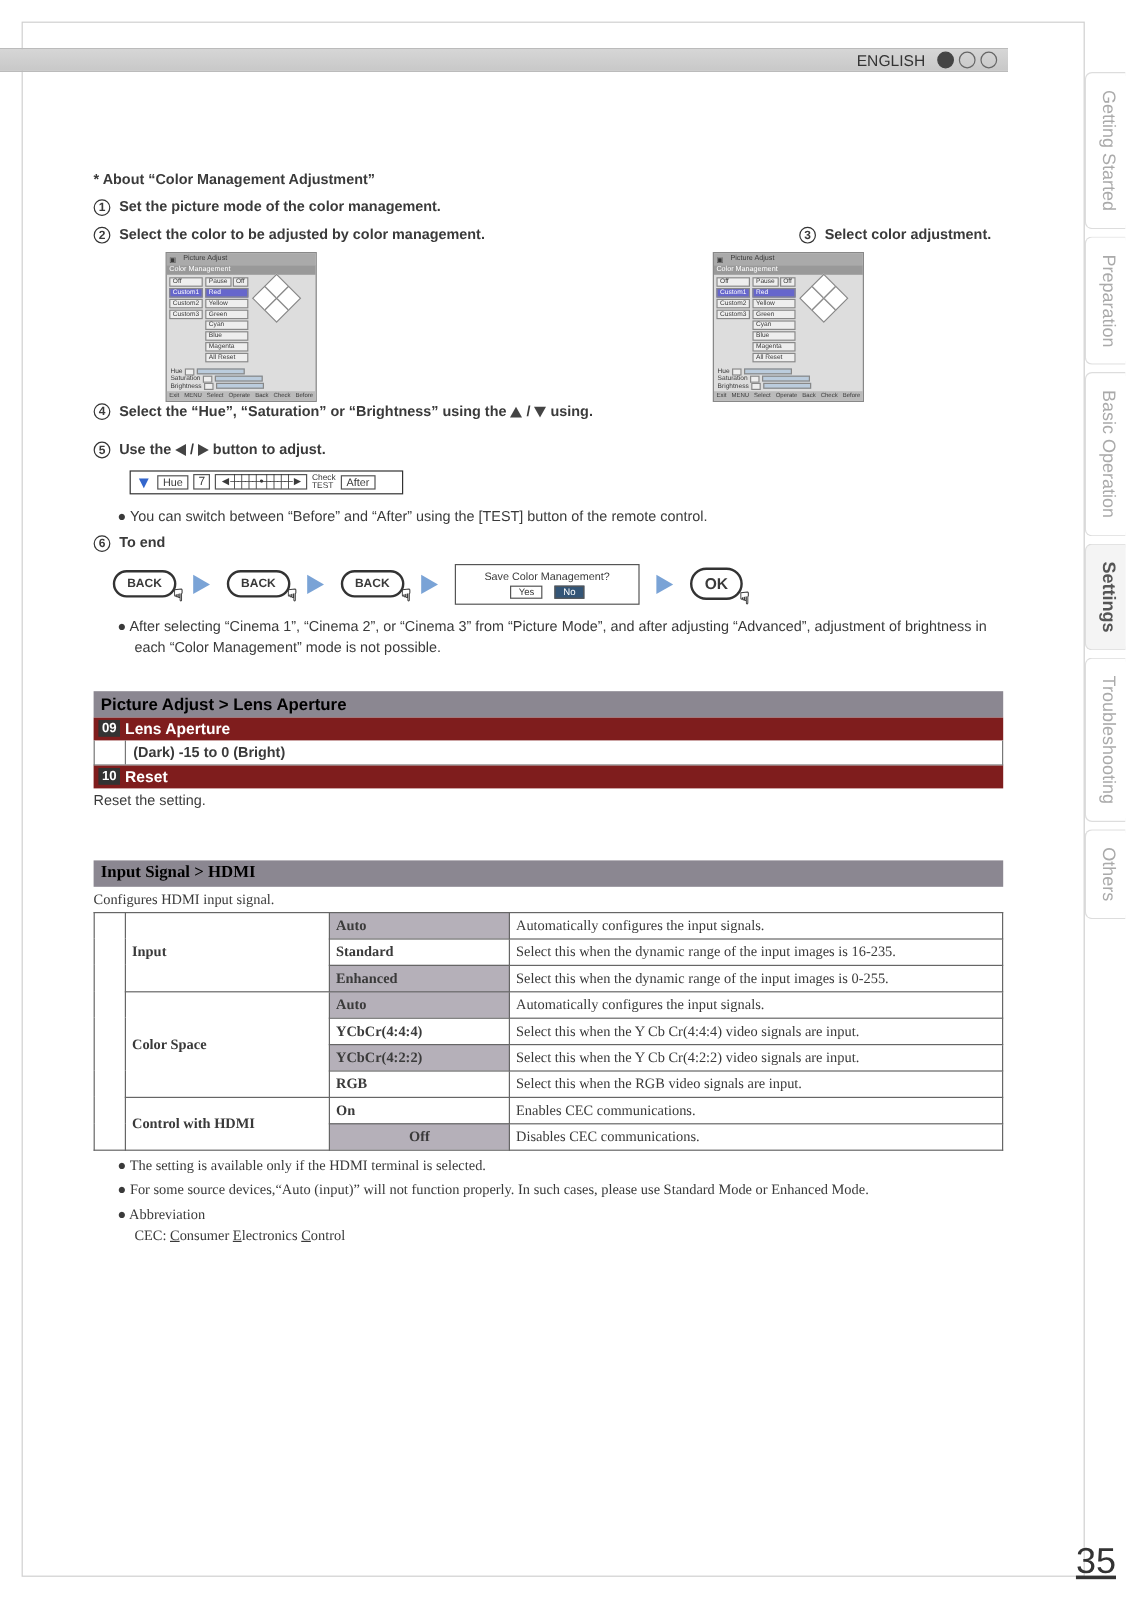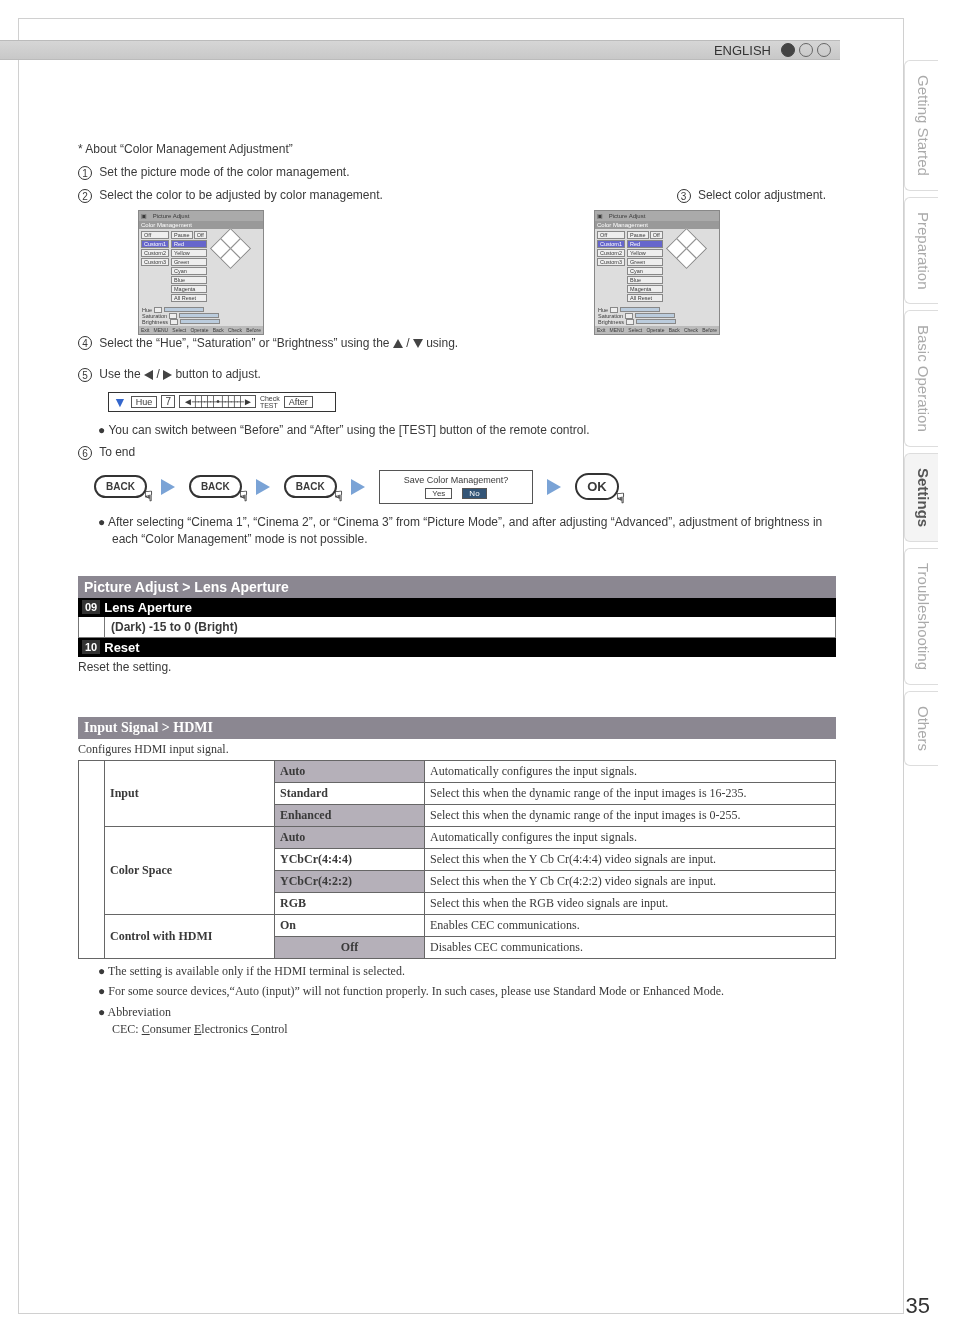--- a/index.html
+++ b/index.html
@@ -73,21 +73,21 @@
     display:inline-block;
     width:14px;height:14px;
     border:1px solid #333;
     border-radius:50%;
     font-size:10px;
     line-height:13px;
     text-align:center;
     margin-right:4px;
     vertical-align:middle;
   }
-  .line { margin-bottom:4px; line-height:1.6;}
+  .line { margin-bottom:4px; line-height:1.6;font-weight:bold;}
   .arrow-up, .arrow-down, .arrow-left, .arrow-right {
     display:inline-block;
     width:0;height:0;
     vertical-align:middle;
   }
   .arrow-up { border-left:5px solid transparent; border-right:5px solid transparent; border-bottom:9px solid #444;}
   .arrow-down { border-left:5px solid transparent; border-right:5px solid transparent; border-top:9px solid #444;}
   .arrow-left { border-top:5px solid transparent; border-bottom:5px solid transparent; border-right:9px solid #444;}
   .arrow-right { border-top:5px solid transparent; border-bottom:5px solid transparent; border-left:9px solid #444;}
   .onscreen-menu {
@@ -157,25 +157,25 @@
     background:#fff;
   }
   .save-box .opts{ margin-top:3px; display:flex; gap:10px; justify-content:center;}
   .save-box .opts span{ border:1px solid #555; padding:0 6px; font-size:8px;}
   .save-box .opts span.sel{ background:#357; color:#fff;}
   .bullet-note{
     text-indent:-14px; padding-left:24px; margin:4px 0 4px 10px; line-height:1.4;
   }
   .bullet-note::before{ content:"● "; }
   .section-band{
-    background:#8b8791; color:#ffffff; font-weight:bold;
+    background:#8b8791; color:#000000; font-weight:bold;
     padding:3px 6px; font-size:14px;
   }
   .sub-band{
-    background:#000000; color:#fff; font-weight:bold;
+    background:#7f1d1d; color:#fff; font-weight:bold;
     padding:2px 4px; font-size:13px;
     display:flex; align-items:center; gap:4px;
   }
   .numbox{
     display:inline-block; background:#333; color:#fff;
     font-size:11px; padding:1px 3px; min-width:16px; text-align:center;
     font-weight:bold;
   }
   .plain-row{
     border:1px solid #777; border-top:none; padding:3px 4px;
@@ -189,21 +189,21 @@
     border:1px solid #666; padding:3px 5px; vertical-align:middle;
   }
   table.spec td.lbl{ font-weight:bold; }
   table.spec td.opt{ font-weight:bold; background:#b5b0b9;}
   table.spec td.optw{ font-weight:bold; text-align:left;}
   table.spec td.optg{ font-weight:bold; background:#b5b0b9; text-align:center;}
   .underline{ text-decoration: underline; }
   .page-num{
     position:absolute;
     bottom:20px; right:24px;
-    font-size:22px; color:#333;
+    font-size:30px; color:#333;text-decoration:underline;
   }
 </style>
 </head>
 <body>
 
 <div class="outer-frame"></div>
 <div class="top-gray-bar"></div>
 <div class="header-right">
   <span>ENGLISH</span>
   <span class="dots">

